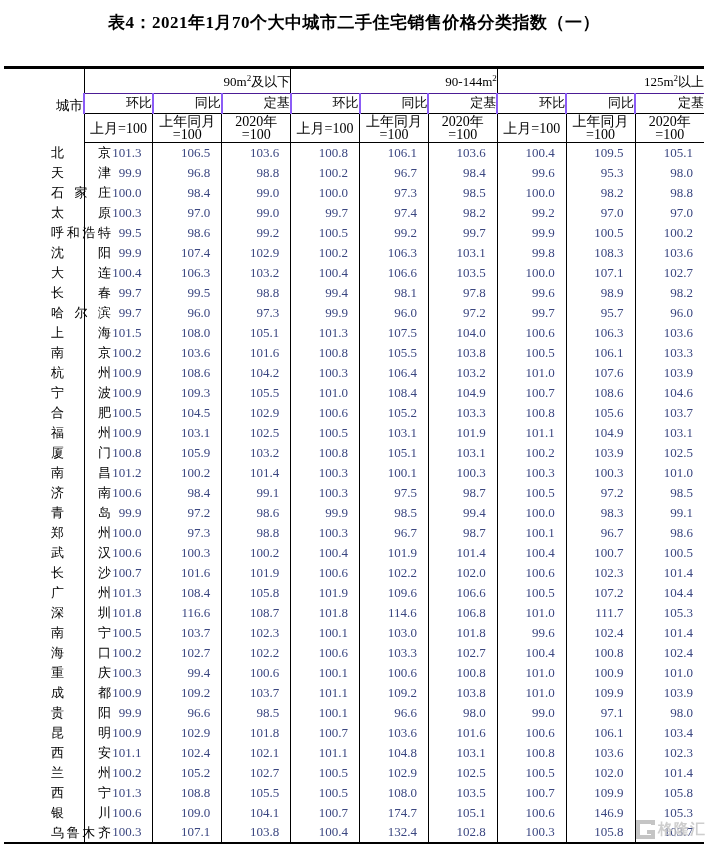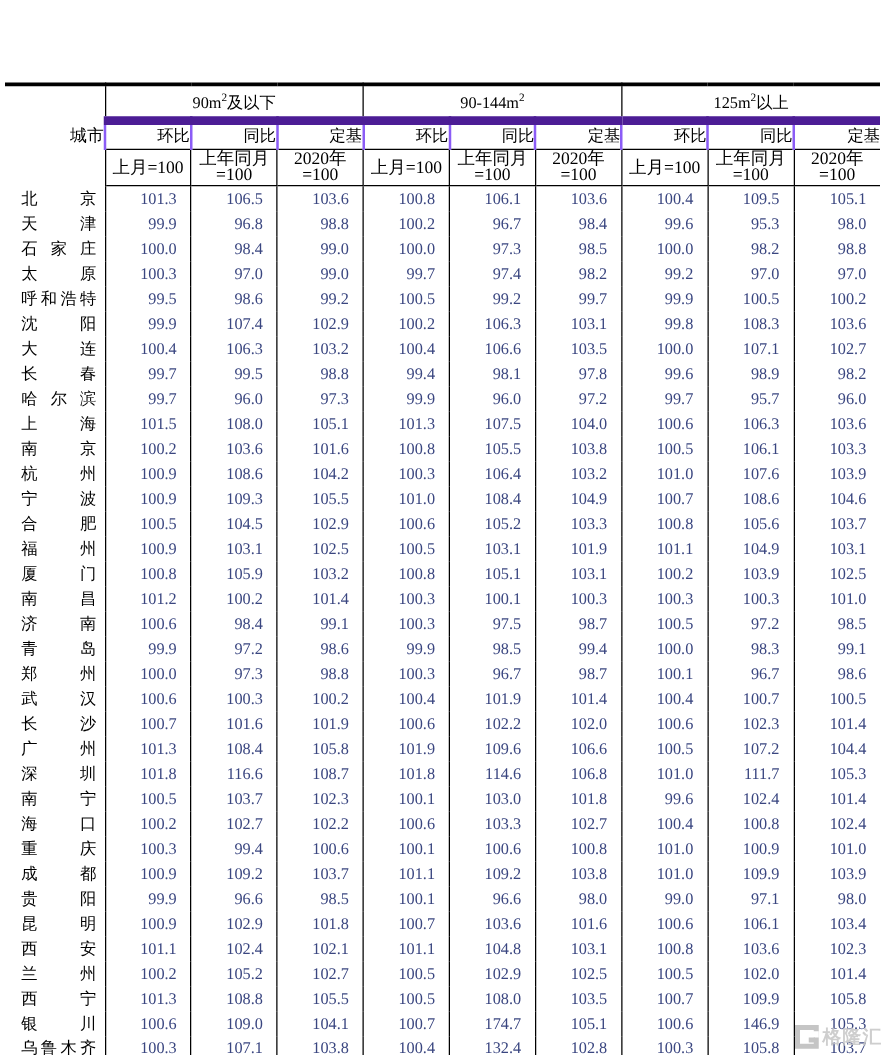--- a/index.html
+++ b/index.html
@@ -14,34 +14,34 @@
   }
   table.idx {
     position:absolute; top:66px; left:4px; width:700px;
     border-collapse:collapse; table-layout:fixed;
     border-top:3px solid #000; border-bottom:3px solid #000;
   }
   col.col-city { width:80px; }
   th, td { padding:0; font-weight:normal; color:#000; }
   th { font-size:13px; line-height:15px; vertical-align:middle; }
   .city-th { border-right:1px solid #000; font-size:13.5px;text-align:right; }
-  .group-row th.group-th { height:24px; border-left:1px solid #000; border-bottom:7px solid #4c1d95; text-align:center; }
+  .group-row th.group-th { height:24px; border-left:1px solid #000; border-bottom:1px solid #4c1d95; text-align:right; }
   .group-th sup { font-size:9px; line-height:0; }
   .sub-row th { height:19px; border-left:2px solid #8b5cf6; border-bottom:1px solid #000; text-align:right;font-family:Liberation Mono, monospace; }
   .base-row th { height:28px; border-left:1px solid #000; border-bottom:1px solid #000; text-align:center; }
   .base-row .hline { display:block; line-height:13px; font-size:14px; }
   tbody tr { height:20px; }
   td.num-cell {
     border-left:1px solid #000; text-align:right; padding-right:11px;
     font-size:13px; color:#3a4680;
   }
   td.city-cell { border-right:1px solid #000; padding-left:13px; }
   .city-name {
     display:inline-block; width:60px; font-size:13px; color:#000;
-    text-align:justify; text-align-last:justify; white-space:nowrap;
+    text-align:justify; text-align-last:justify; white-space:nowrap;margin-left:34px;
   }
   .watermark {
     position:absolute; right:2px; top:817px; height:24px;
     display:flex; align-items:center; gap:3px; opacity:0.85;
   }
   .wm-logo {
     position:relative; width:19px; height:19px; box-sizing:border-box;
     border:4px solid #bcbcbc; background:#fff; display:inline-block;
   }
   .wm-logo .wm-notch {
@@ -53,20 +53,21 @@
   .wm-text {
     font-family:"Liberation Sans","DejaVu Sans",sans-serif;
     font-size:15px; font-weight:bold; color:#c6c6c6; letter-spacing:1px; white-space:nowrap;
   }
 </style>
 </head>
 <body>
 
 <div class="page">
 
+  <h1 class="title">表4：2021年1月70个大中城市二手住宅销售价格分类指数（一）</h1>
 
   <table class="idx">
     <colgroup>
       <col class="col-city">
         <col>
         <col>
         <col>
         <col>
         <col>
         <col>

